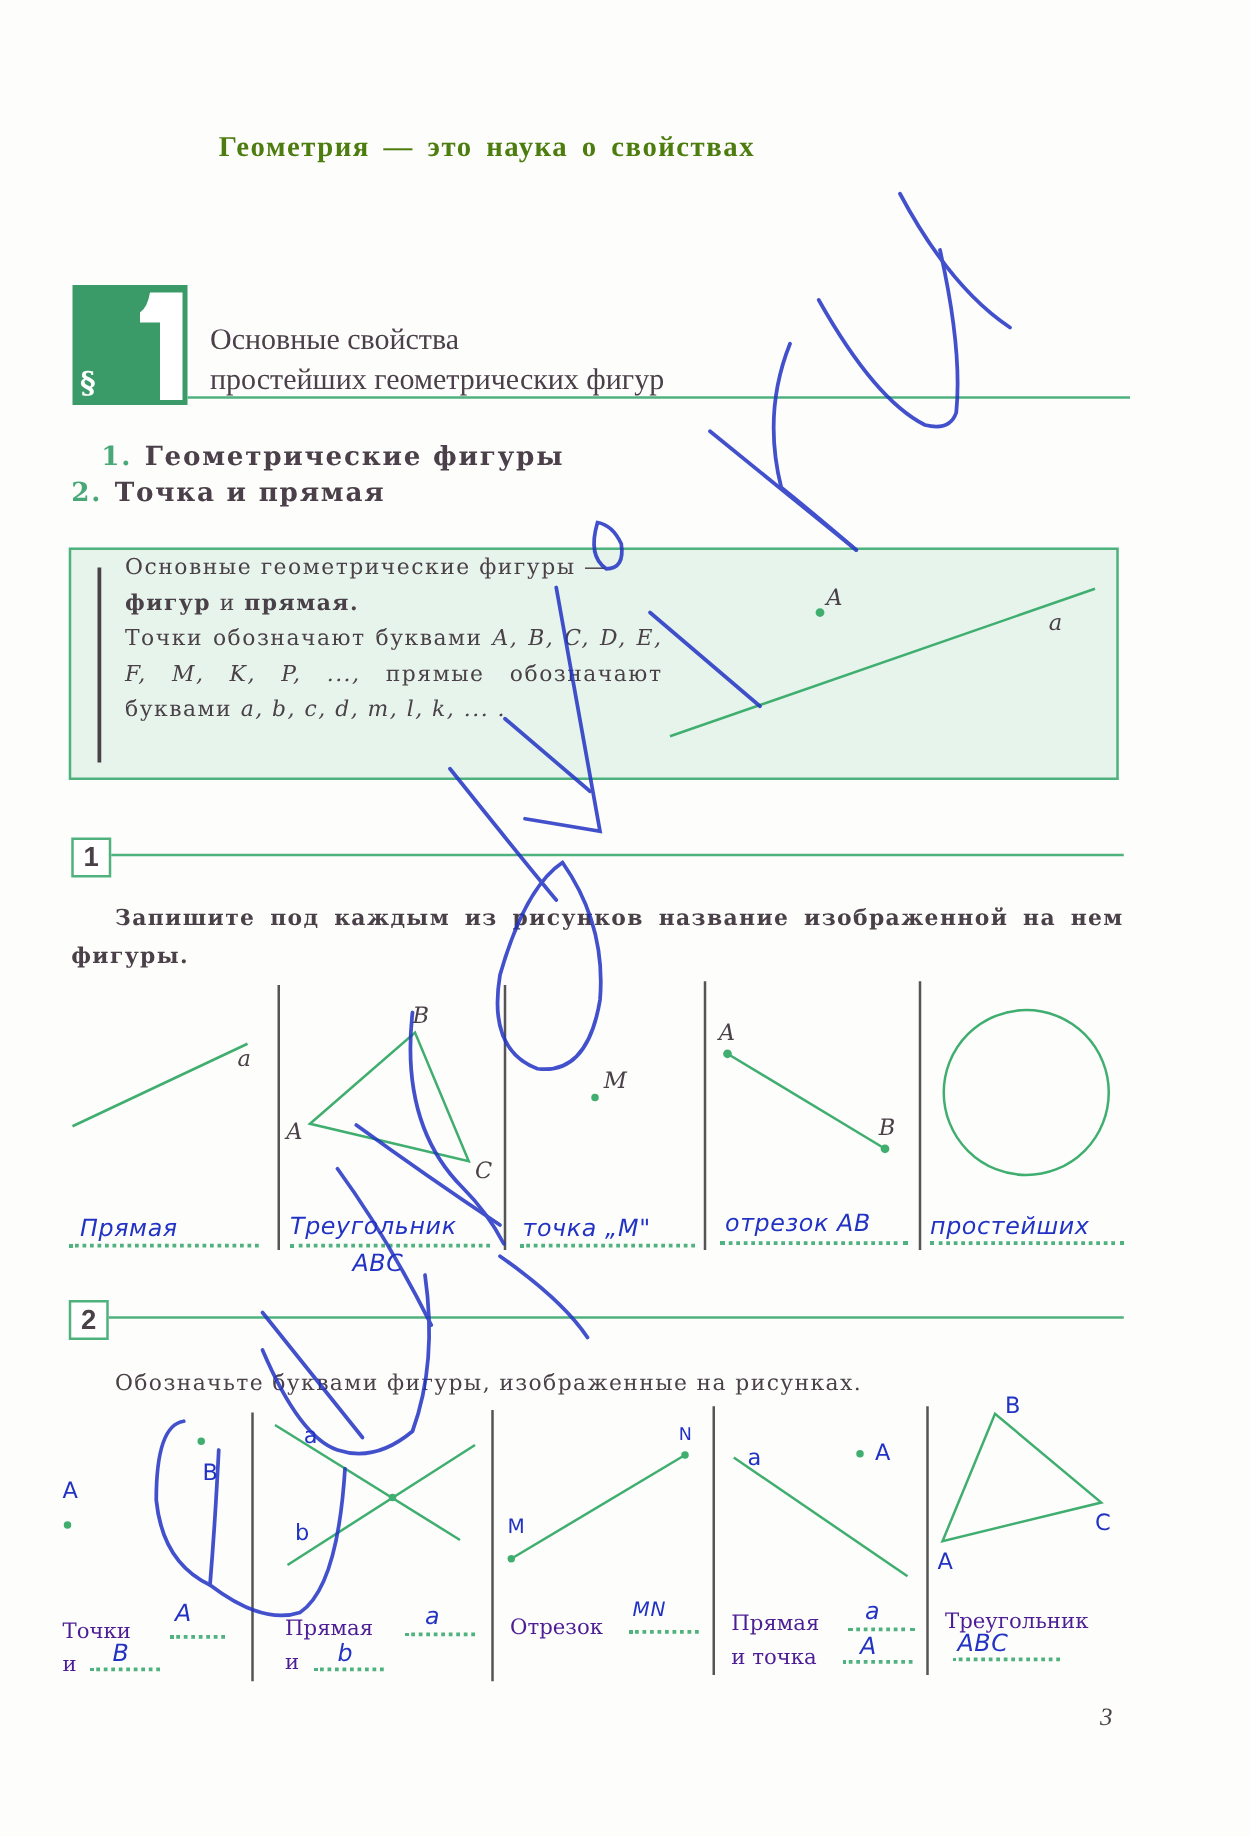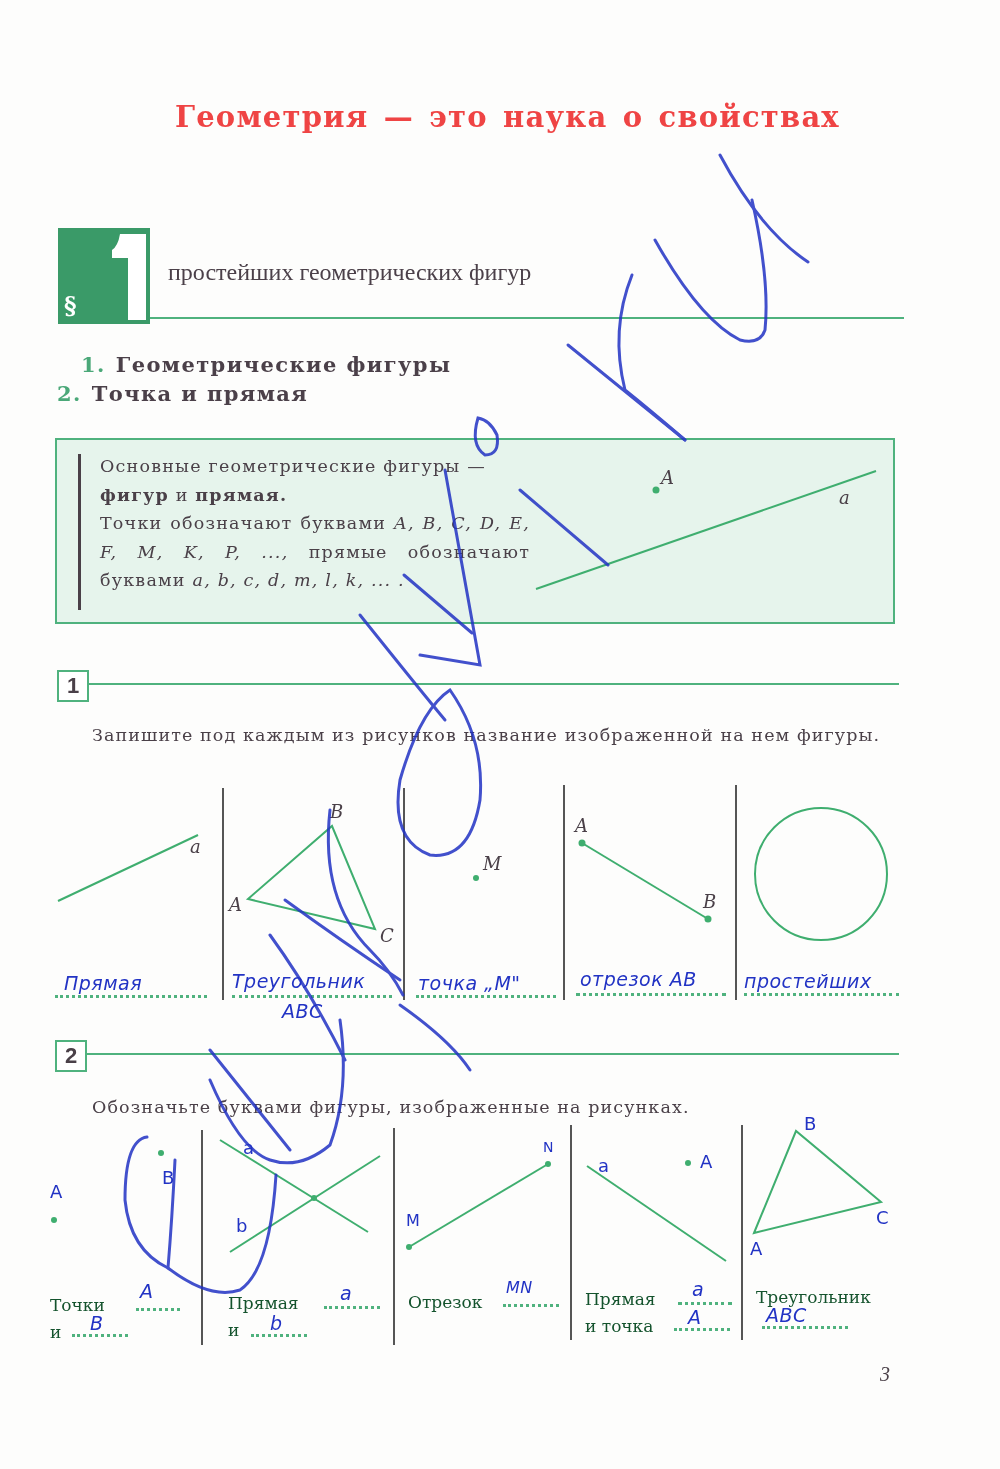--- a/index.html
+++ b/index.html
@@ -4,23 +4,24 @@
 <style>
   html, body { margin: 0; padding: 0; }
   body {
     width: 1000px; height: 1469px; position: relative; overflow: hidden;
     background: #fdfdfc;
     font-family: "DejaVu Serif", "Liberation Serif", serif;
     color: #4a4048;
   }
   .abs { position: absolute; }
   .main-title {
-    left: 175px; top: 102px; font-size: 29px; font-weight: bold;
-    line-height: 31px; letter-spacing: 1.2px; color: #ef4444;
+    left: 175px; top: 102px; font-size: 23px; font-weight: bold;
+    line-height: 31px; letter-spacing: 1.2px; color: #4d7c0f;
     word-spacing: 4px;
+    font-family: Liberation Serif, serif;
   }
   .para-badge {
     left: 58px; top: 228px; width: 92px; height: 96px; background: #3a9a68;
   }
   .para-badge .sect {
     position: absolute; left: 6px; bottom: 4px; color: #fff; font-size: 24px; font-weight: bold;
   }
   .para-badge .num {
     position: absolute; left: 52px; top: 4px; width: 40px; height: 88px;
   }
@@ -30,58 +31,59 @@
   }
   .section-rule { left: 150px; top: 317px; width: 754px; height: 2px; background: #4fb27e; }
   .topic { left: 57px; font-size: 21px; font-weight: bold; letter-spacing: 1.4px; color: #4b4049; }
   .topic .n { color: #4aa878; margin-right: 10px; }
   .defbox {
     left: 55px; top: 438px; width: 840px; height: 186px;
     background: #e6f4ec; border: 2px solid #4fb27e; box-sizing: border-box;
   }
   .defbox .bar { position: absolute; left: 21px; top: 14px; width: 3px; height: 156px; background: #4a4048; }
   .defbox .txt {
-    position: absolute; left: 43px; top: 12px; width: 430px;
+    position: absolute; left: 43px; top: 0; width: 430px;
     font-size: 17.5px; line-height: 28.5px; letter-spacing: 1.2px; color: #4a4048;
     text-align: justify;
   }
   .defbox .txt i { font-family: "DejaVu Serif", serif; }
   .task-badge {
     width: 32px; height: 32px; box-sizing: border-box; border: 2px solid #4fb27e;
     background: #fff; font-family: "Liberation Sans", sans-serif; font-weight: bold;
     font-size: 22px; text-align: center; line-height: 28px; color: #4a4048;
   }
   .task-rule { height: 2px; background: #4fb27e; }
   .instr { font-size: 17.5px; letter-spacing: 1.1px; color: #4a4048; line-height: 30px; }
   .vline { width: 2px; background: #555; }
   .dots { border-bottom: 3px dotted #4fb27e; height: 0; }
   .hand {
     font-family: "DejaVu Sans", sans-serif; color: #2233c4; font-size: 19px;
     font-style: italic; letter-spacing: 0.5px;
   }
-  .lbl { font-size: 17px; color: #14532d; line-height: 27px; }
+  .lbl { font-size: 17px; color: #4c1d95; line-height: 27px; }
   .page-num { left: 880px; top: 1363px; font-family: "Liberation Serif", serif; font-style: italic; font-size: 20px; color: #4a4048; }
   svg { position: absolute; left: 0; top: 0; overflow: visible; }
   .figlabel { font-family: "DejaVu Serif", serif; font-style: italic; fill: #4a4048; font-size: 18px; }
 </style>
 </head>
 <body>
 
 <div class="abs main-title">
   <div>Геометрия — это наука о свойствах</div>
 </div>
 
 <div class="abs para-badge">
   <span class="sect">§</span>
   <svg class="num" width="40" height="88" viewBox="0 0 40 88" style="position:absolute;left:52px;top:4px;">
     <path d="M10 2 H36 V88 H18 V26 H2 V18 Q8 14 10 2 Z" fill="#fff"></path>
   </svg>
 </div>
 
 <div class="abs section-title">
+  <div>Основные свойства</div>
   <div>простейших геометрических фигур</div>
 </div>
 <div class="abs section-rule"></div>
 
 <div class="abs topic" style="top:352px;margin-left:24px;">
   <span class="n">1.</span><span>Геометрические фигуры</span>
 </div>
 <div class="abs topic" style="top:381px;text-align:center;">
   <span class="n">2.</span><span>Точка и прямая</span>
 </div>
@@ -91,21 +93,21 @@
   <div class="txt">
     <span>Основные геометрические фигуры —</span><br>
     <b>фигур</b> <span>и</span> <b>прямая.</b><br>
     <span>Точки обозначают буквами</span> <i>A, B, C, D, E, F, M, K, P, ...,</i>
     <span>прямые обозначают буквами</span> <i>a, b, c, d, m, l, k, ... .</i>
   </div>
 </div>
 
 <div class="abs task-badge" style="left:57px;top:670px;">1</div>
 <div class="abs task-rule" style="left:89px;top:683px;width:810px;"></div>
-<div class="abs instr" style="left:57px;top:720px;width:842px;text-indent:35px;text-align:justify;">Запишите под каждым из рисунков название изображенной на нем фигуры.</div>
+<div class="abs instr" style="left:57px;top:720px;width:842px;text-indent:35px;text-align:justify;font-weight:bold;">Запишите под каждым из рисунков название изображенной на нем фигуры.</div>
 
 <div class="abs vline" style="left:222px;top:788px;height:212px;"></div>
 <div class="abs vline" style="left:403px;top:788px;height:212px;"></div>
 <div class="abs vline" style="left:563px;top:785px;height:215px;"></div>
 <div class="abs vline" style="left:735px;top:785px;height:215px;"></div>
 
 <div class="abs dots" style="left:55px;top:995px;width:152px;"></div>
 <div class="abs dots" style="left:232px;top:995px;width:160px;"></div>
 <div class="abs dots" style="left:416px;top:995px;width:140px;"></div>
 <div class="abs dots" style="left:576px;top:993px;width:150px;"></div>

